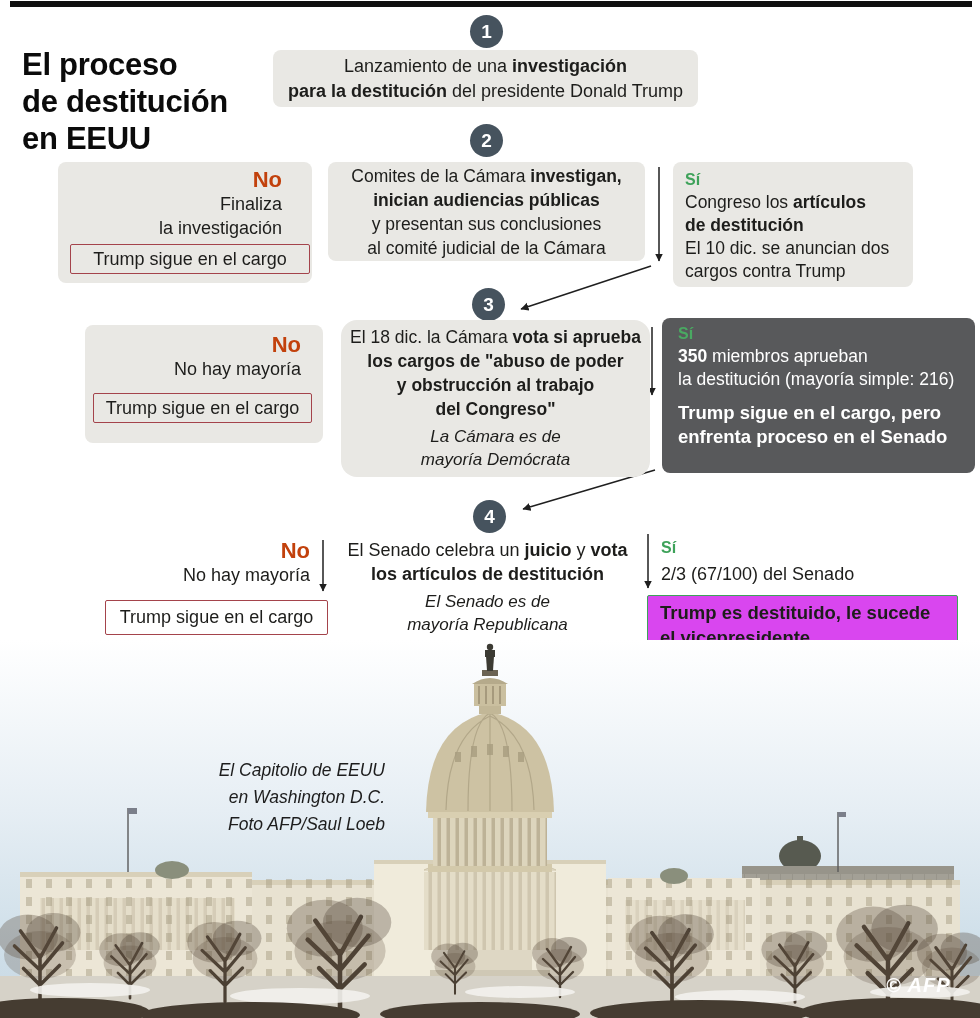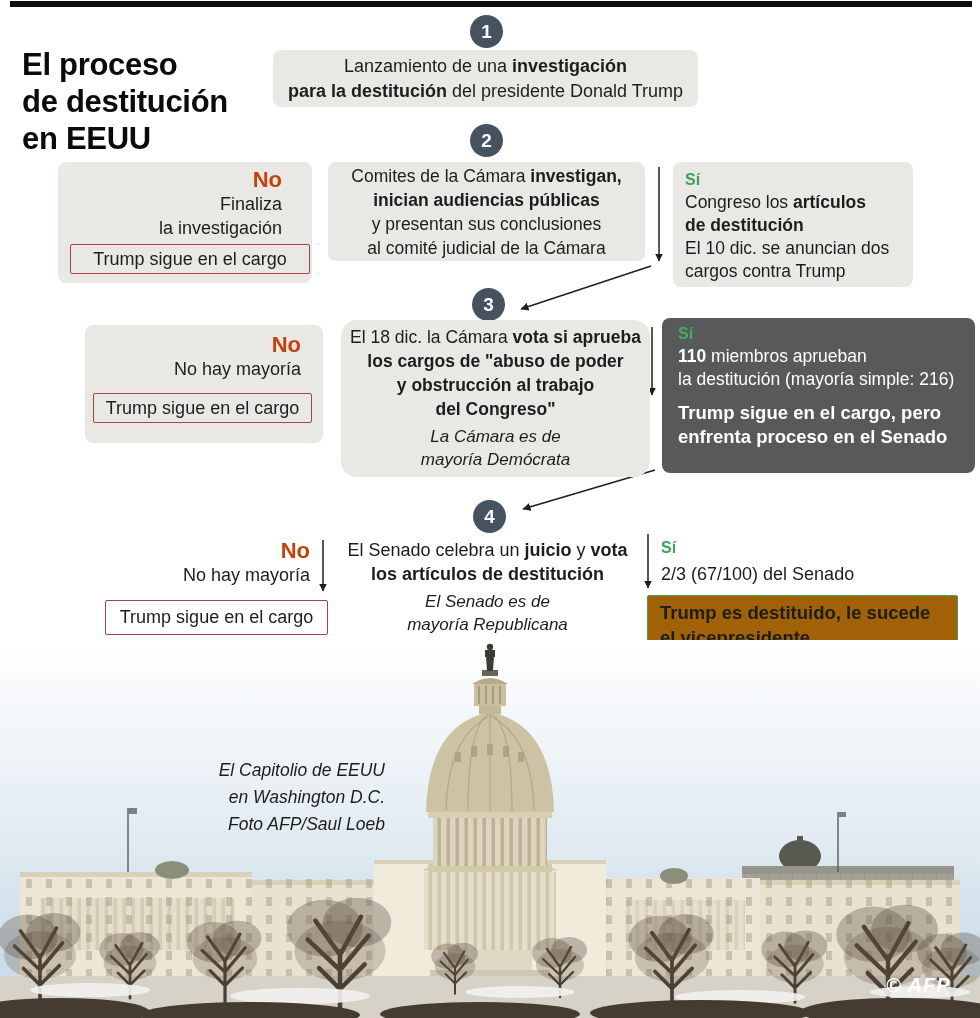--- a/index.html
+++ b/index.html
@@ -41,21 +41,21 @@
   .italic { font-style: italic; font-size: 17px; line-height: 23px; margin-top: 4px; }
   .result { font-weight: 700; font-size: 18.5px; line-height: 24px; margin-top: 10px; }
 
   .outcome { position: absolute; border: 1.5px solid #a4434b; display: flex; align-items: center;
              justify-content: center; font-size: 18px; border-radius: 2px; }
   #s2no-out { left: 12px; top: 82px; width: 240px; height: 30px; }
   #s3no-out { left: 8px;  top: 68px; width: 219px; height: 30px; }
   #s4no-out { position: absolute; left: 105px; top: 600px; width: 223px; height: 35px; background: #fff; }
   #s4si-out { position: absolute; left: 647px; top: 595px; width: 311px; height: 58px;
               border: 1.5px solid #3ea25a; padding: 4px 12px; font-weight: 700;
-              font-size: 18.5px; line-height: 25px; background: #a16207; border-radius: 2px; }
+              font-size: 18.5px; line-height: 25px; background: #d946ef; border-radius: 2px; }
 
   .arrows { position: absolute; left: 0; top: 0; width: 980px; height: 660px; pointer-events: none; }
   #capitol { position: absolute; left: 0; top: 640px; width: 980px; height: 378px; display: block; }
 
   #caption { position: absolute; left: 195px; top: 757px; width: 190px; text-align: right;
              font-style: italic; font-size: 17.5px; line-height: 27px; color: #1d1d1d; }
   #credit  { position: absolute; left: 886px; top: 974px; color: #fff; font-weight: 700;
              font-style: italic; font-size: 20px; letter-spacing: 1px; }
 </style>
 </head>
@@ -141,21 +141,21 @@
   </div>
 
   <div id="s3no" class="box light">
     <div class="no-label">No</div>
     <div class="ln">No hay mayoría</div>
     <div id="s3no-out" class="outcome">Trump sigue en el cargo</div>
   </div>
 
   <div id="s3si" class="box">
     <div class="si-label">Sí</div>
-    <div class="ln"><span class="sg-b">110</span><span> miembros aprueban</span></div>
+    <div class="ln"><span class="sg-b">350</span><span> miembros aprueban</span></div>
     <div class="ln">la destitución (mayoría simple: 216)</div>
     <div class="result">
       <span class="ln">Trump sigue en el cargo, pero</span>
       <span class="ln">enfrenta proceso en el Senado</span>
     </div>
   </div>
 
   <div id="s4c">
     <span class="ln"><span>El Senado celebra un </span><span class="sg-b">juicio</span><span> y </span><span class="sg-b">vota</span></span>
     <span class="ln"><span class="sg-b">los artículos de destitución</span></span>

